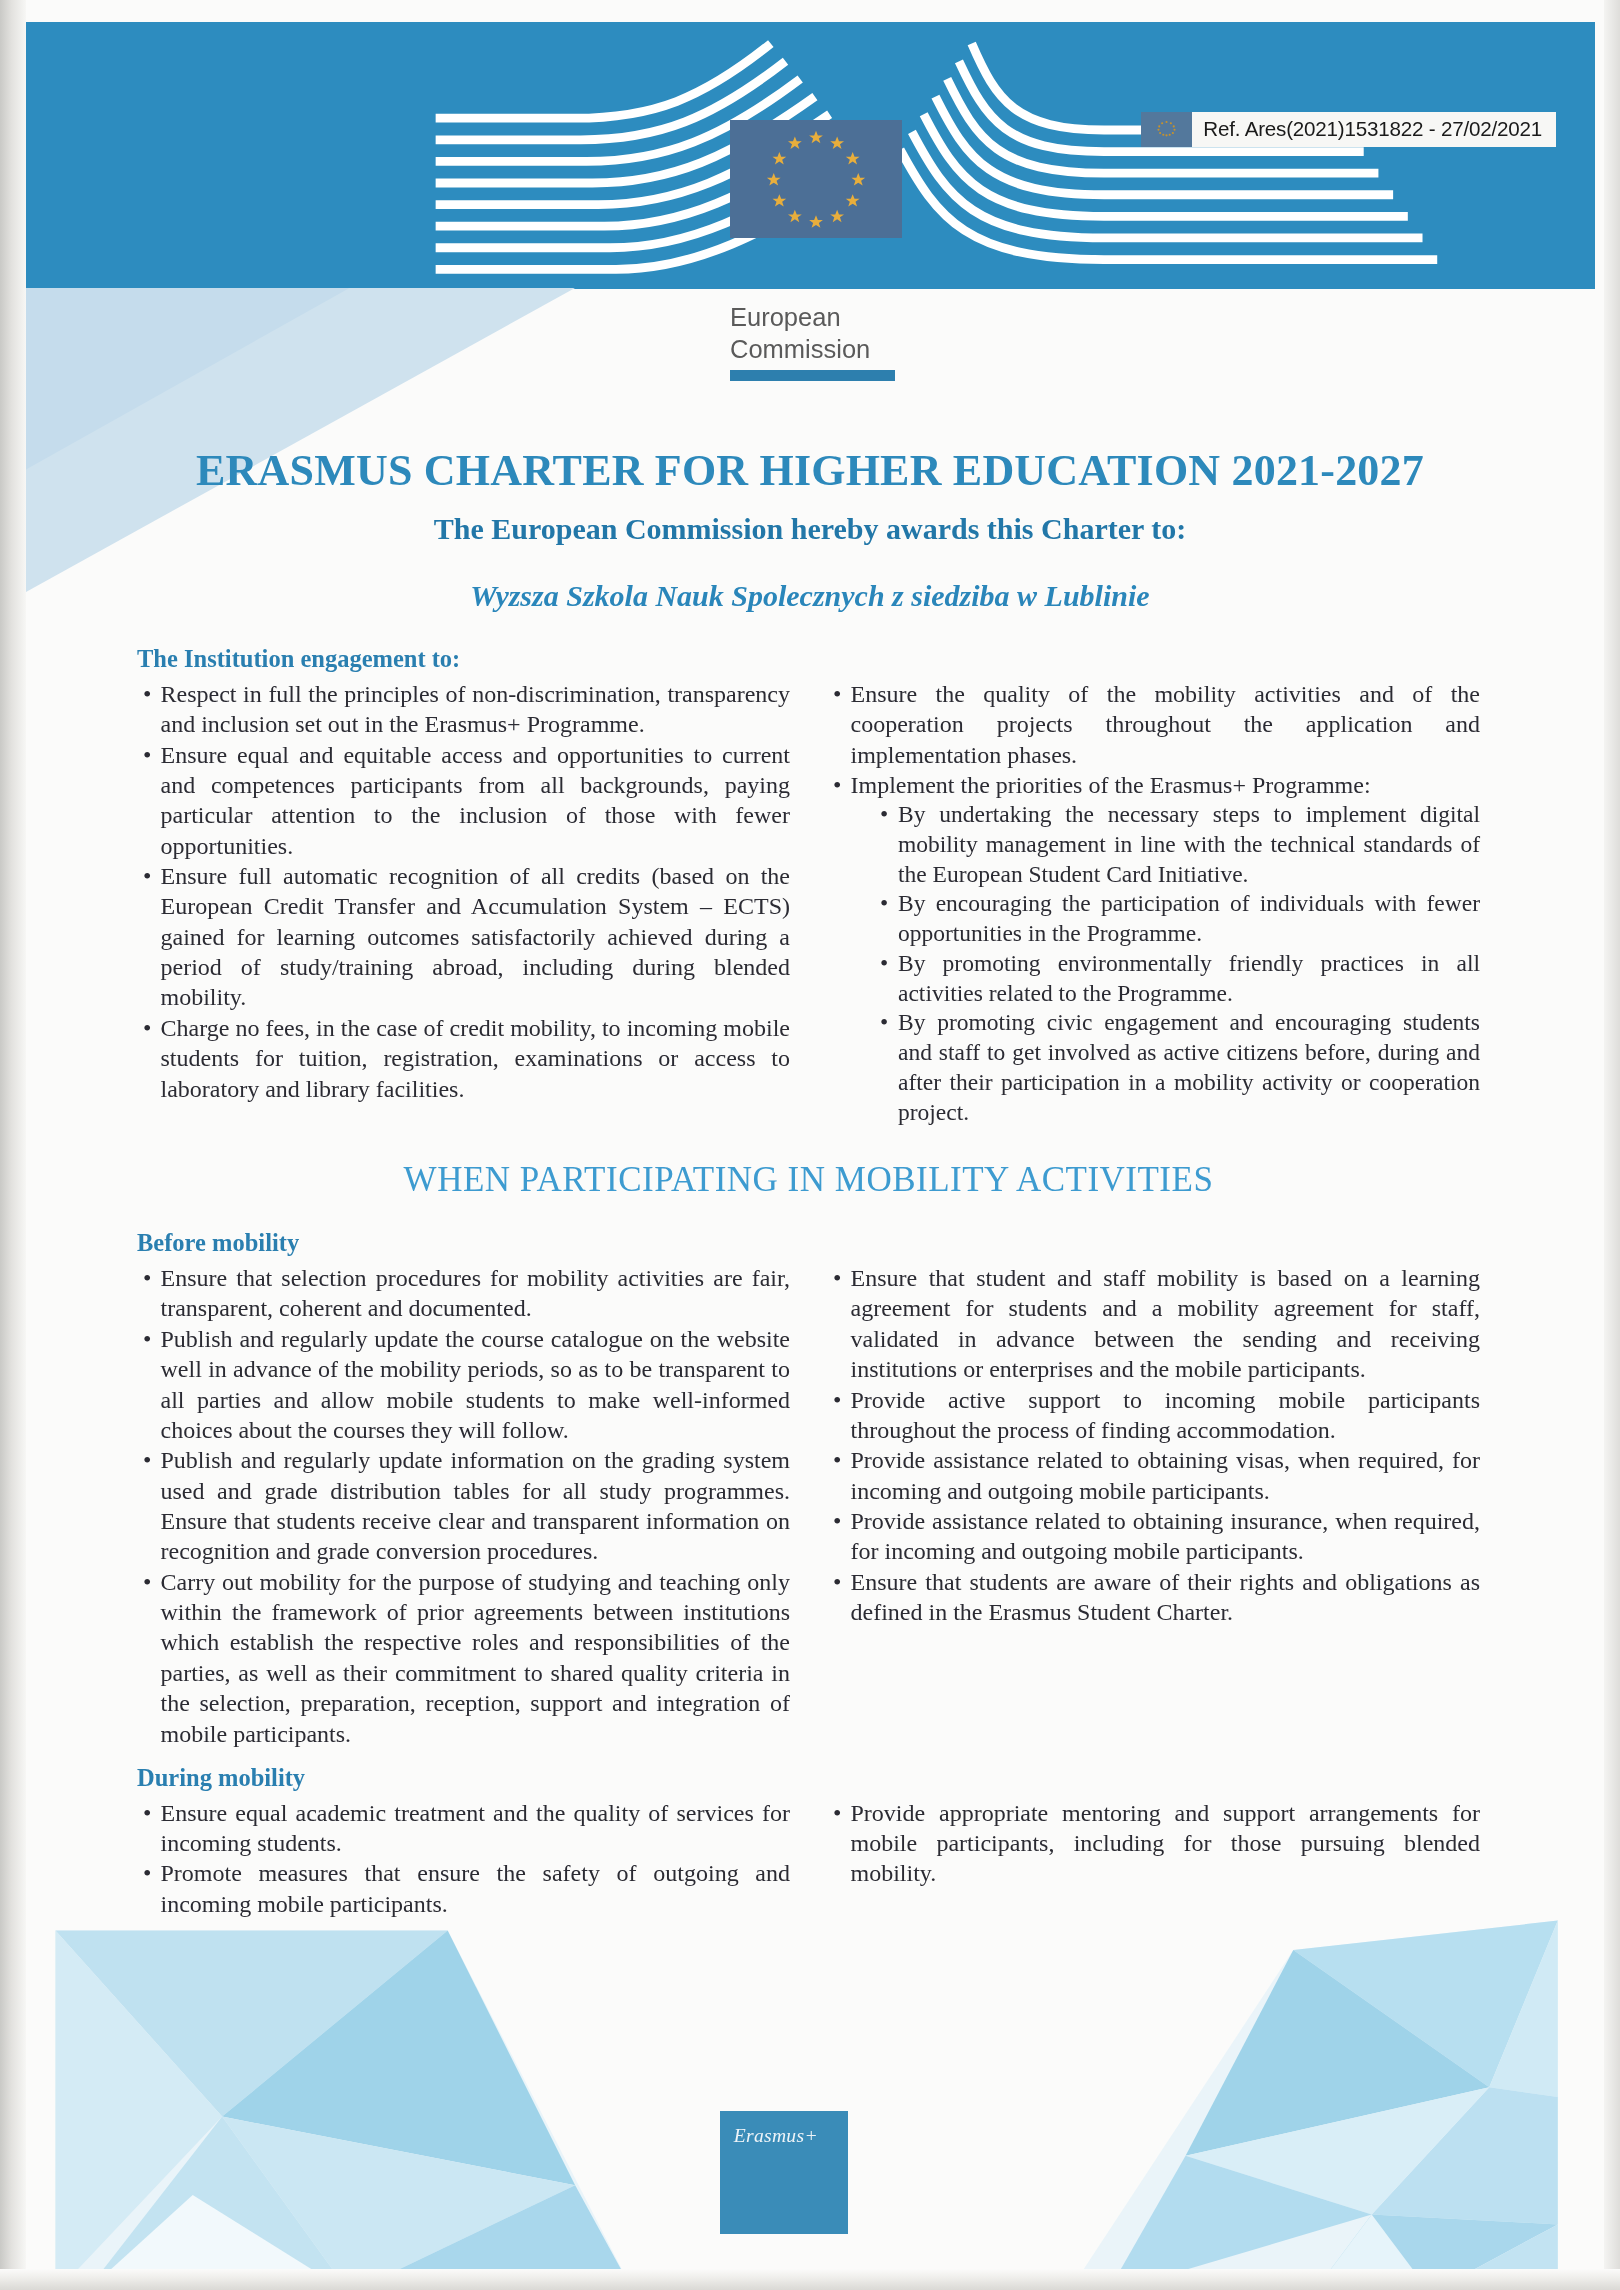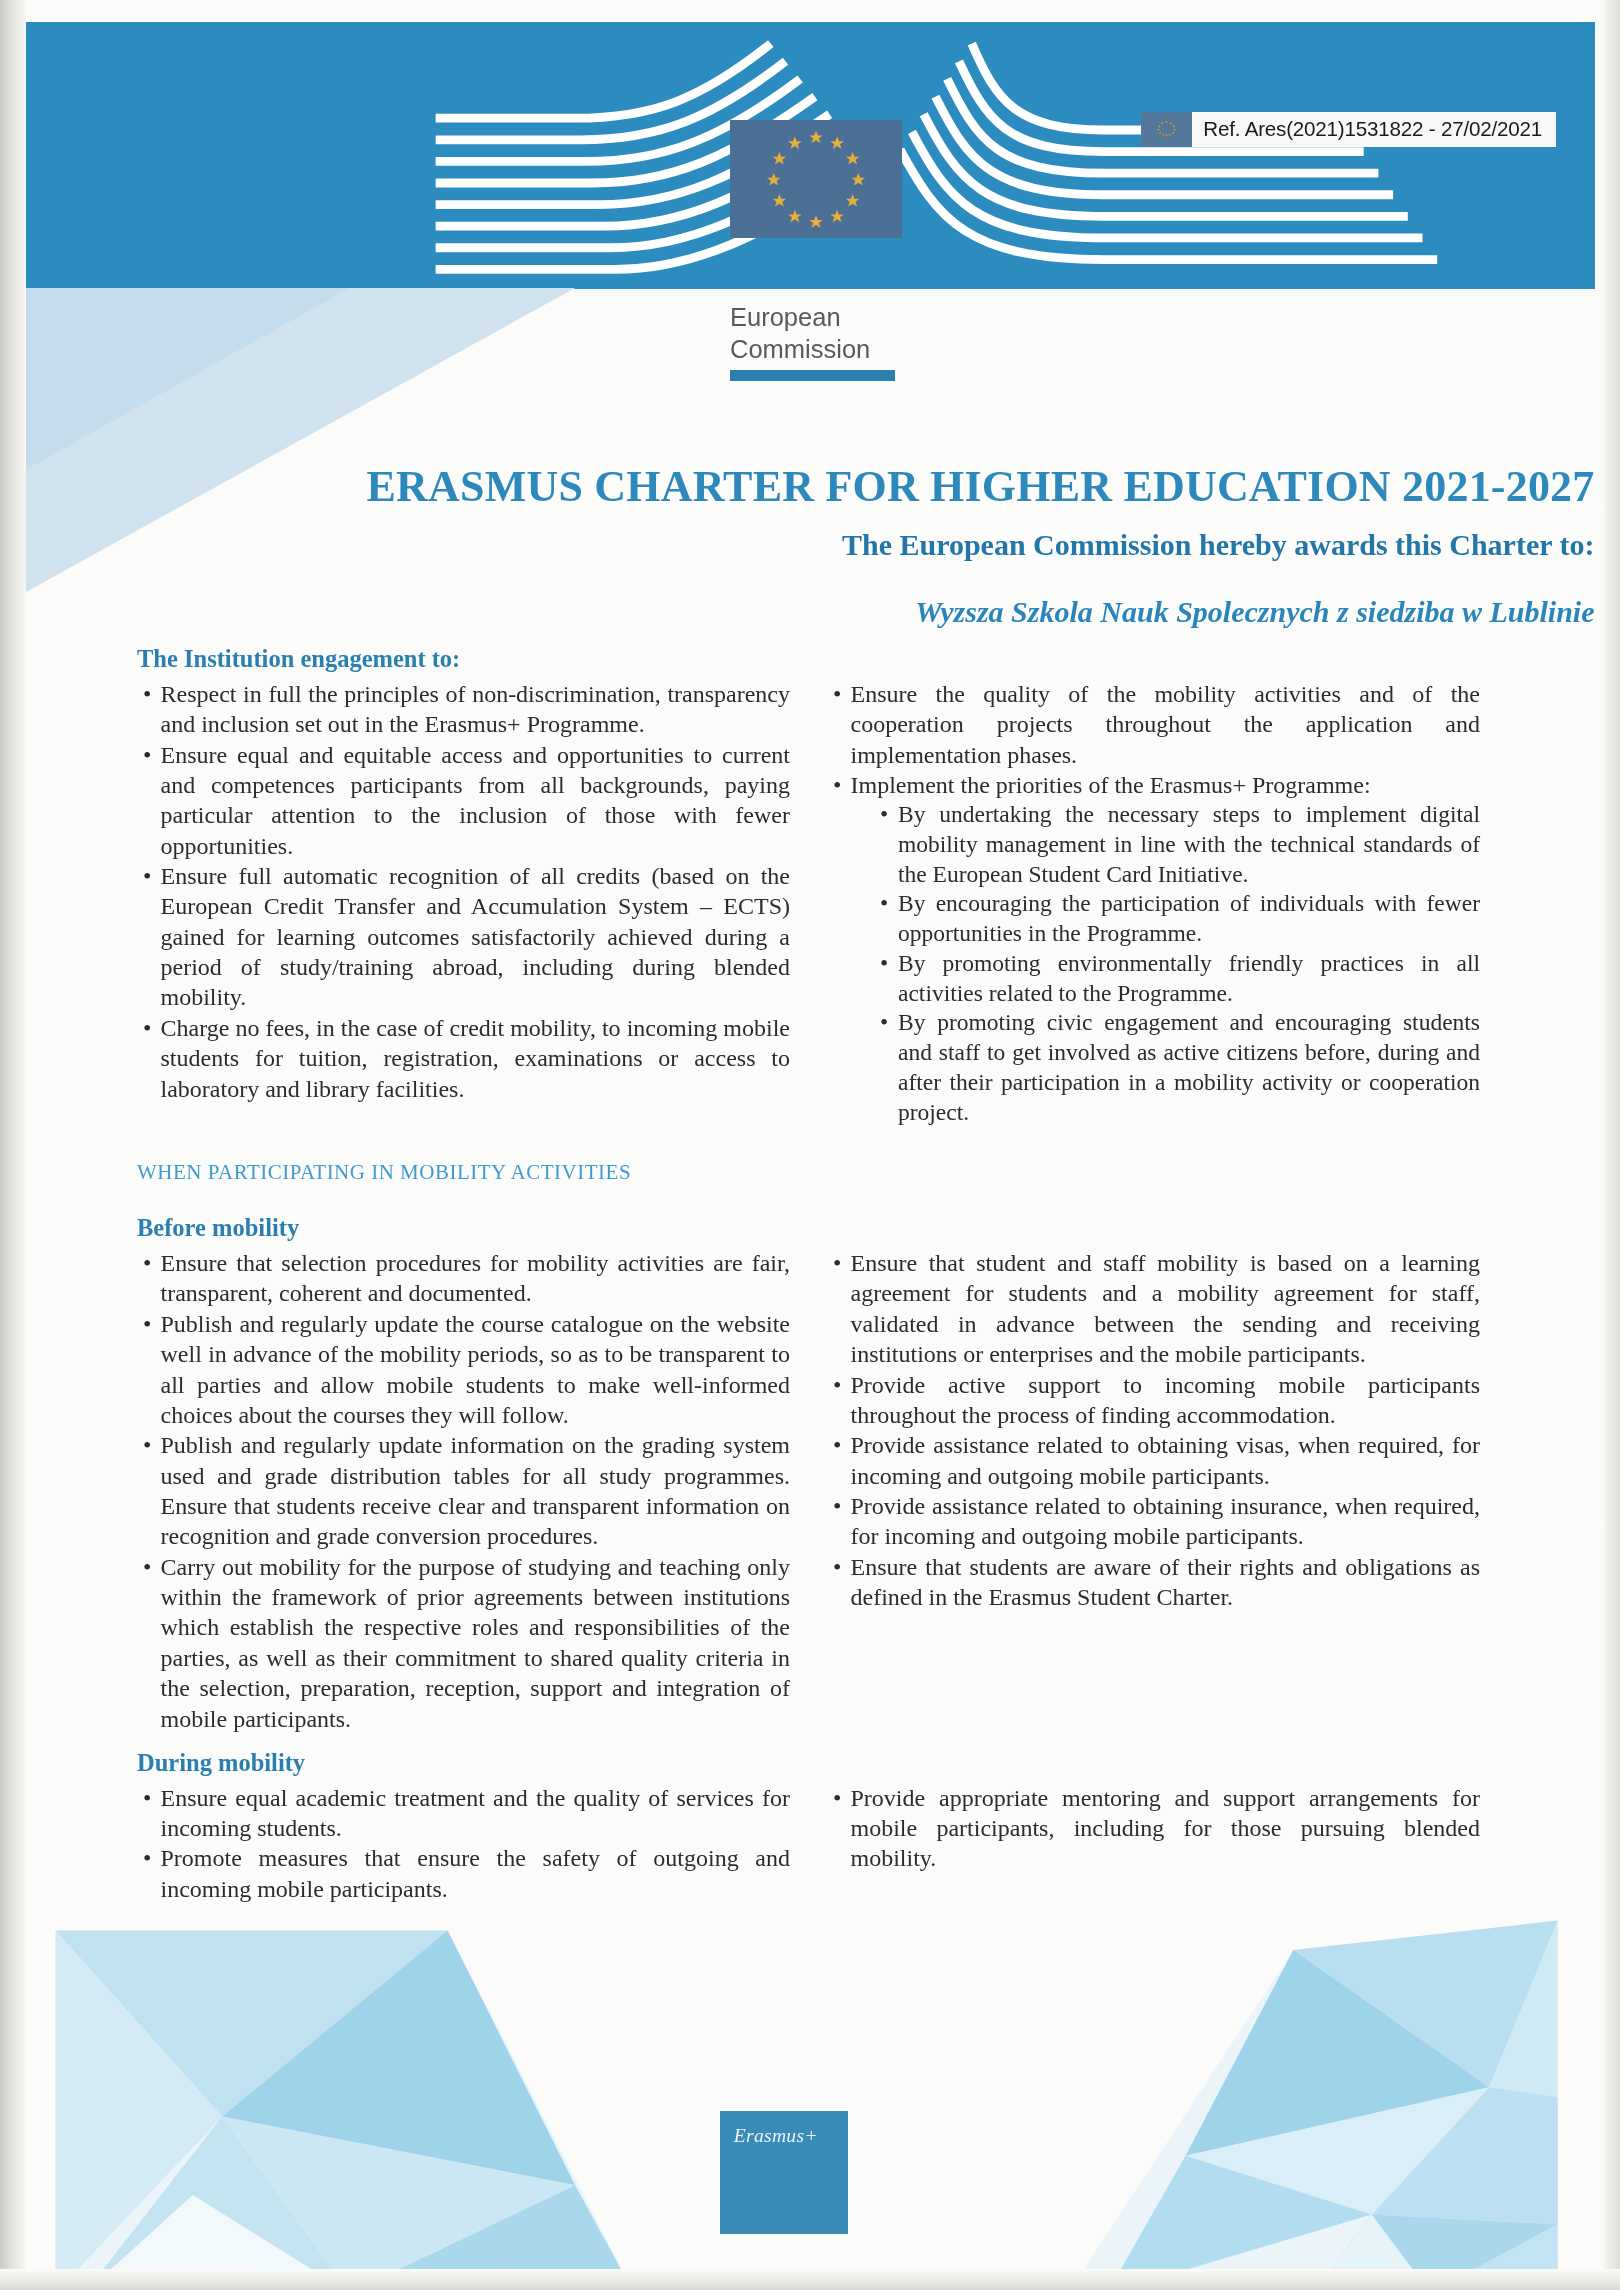--- a/index.html
+++ b/index.html
@@ -73,21 +73,21 @@
     width: 165px; height: 10.8px; background: #2d7fae; z-index: 5;
   }
 
   
   .deco { position: absolute; pointer-events: none; }
   .deco-topleft { left: 25.5px; top: 288px; width: 549px; height: 304px; }
   .deco-bottomleft { left: 25.5px; top: 1901px; width: 608px; height: 392px; }
   .deco-bottomright { left: 1068px; top: 1901px; width: 529px; height: 392px; }
 
   
-  .titles { position: absolute; left: 25.5px; top: 461px; width: 1569px; text-align: right; }
+  .titles { position: absolute; left: 25.5px; top: 445px; width: 1569px; text-align: center; }
   .charter-title {
     color: #2d89bb; font-weight: bold; font-size: 44px;
     letter-spacing: 0.2px; white-space: nowrap;
   }
   .awards-line {
     color: #2277a8; font-weight: bold; font-size: 30px;
     margin-top: 15.7px;
   }
   .institution-name {
     color: #2a86ba; font-weight: bold; font-style: italic;
@@ -95,21 +95,21 @@
   }
 
   
   .content { position: absolute; left: 137px; top: 645px; width: 1343px; }
 
   .heading-blue {
     color: #2a7fb0; font-weight: bold; font-size: 24.5px;
     margin: 0 0 5.9px 0;
   }
   .section-title {
-    color: #3d9bd0; font-size: 21px; text-align: left;
+    color: #3d9bd0; font-size: 35px; text-align: center;
     margin: 33px 0 29px 0; letter-spacing: 0.5px;
   }
   .cols { display: flex; gap: 37px; align-items: flex-start; }
   .col { width: 653px; }
 
   ul.bul { list-style: none; margin: 0; padding: 0; }
   ul.bul > li {
     position: relative;
     padding-left: 23.5px;
     margin: 0;

